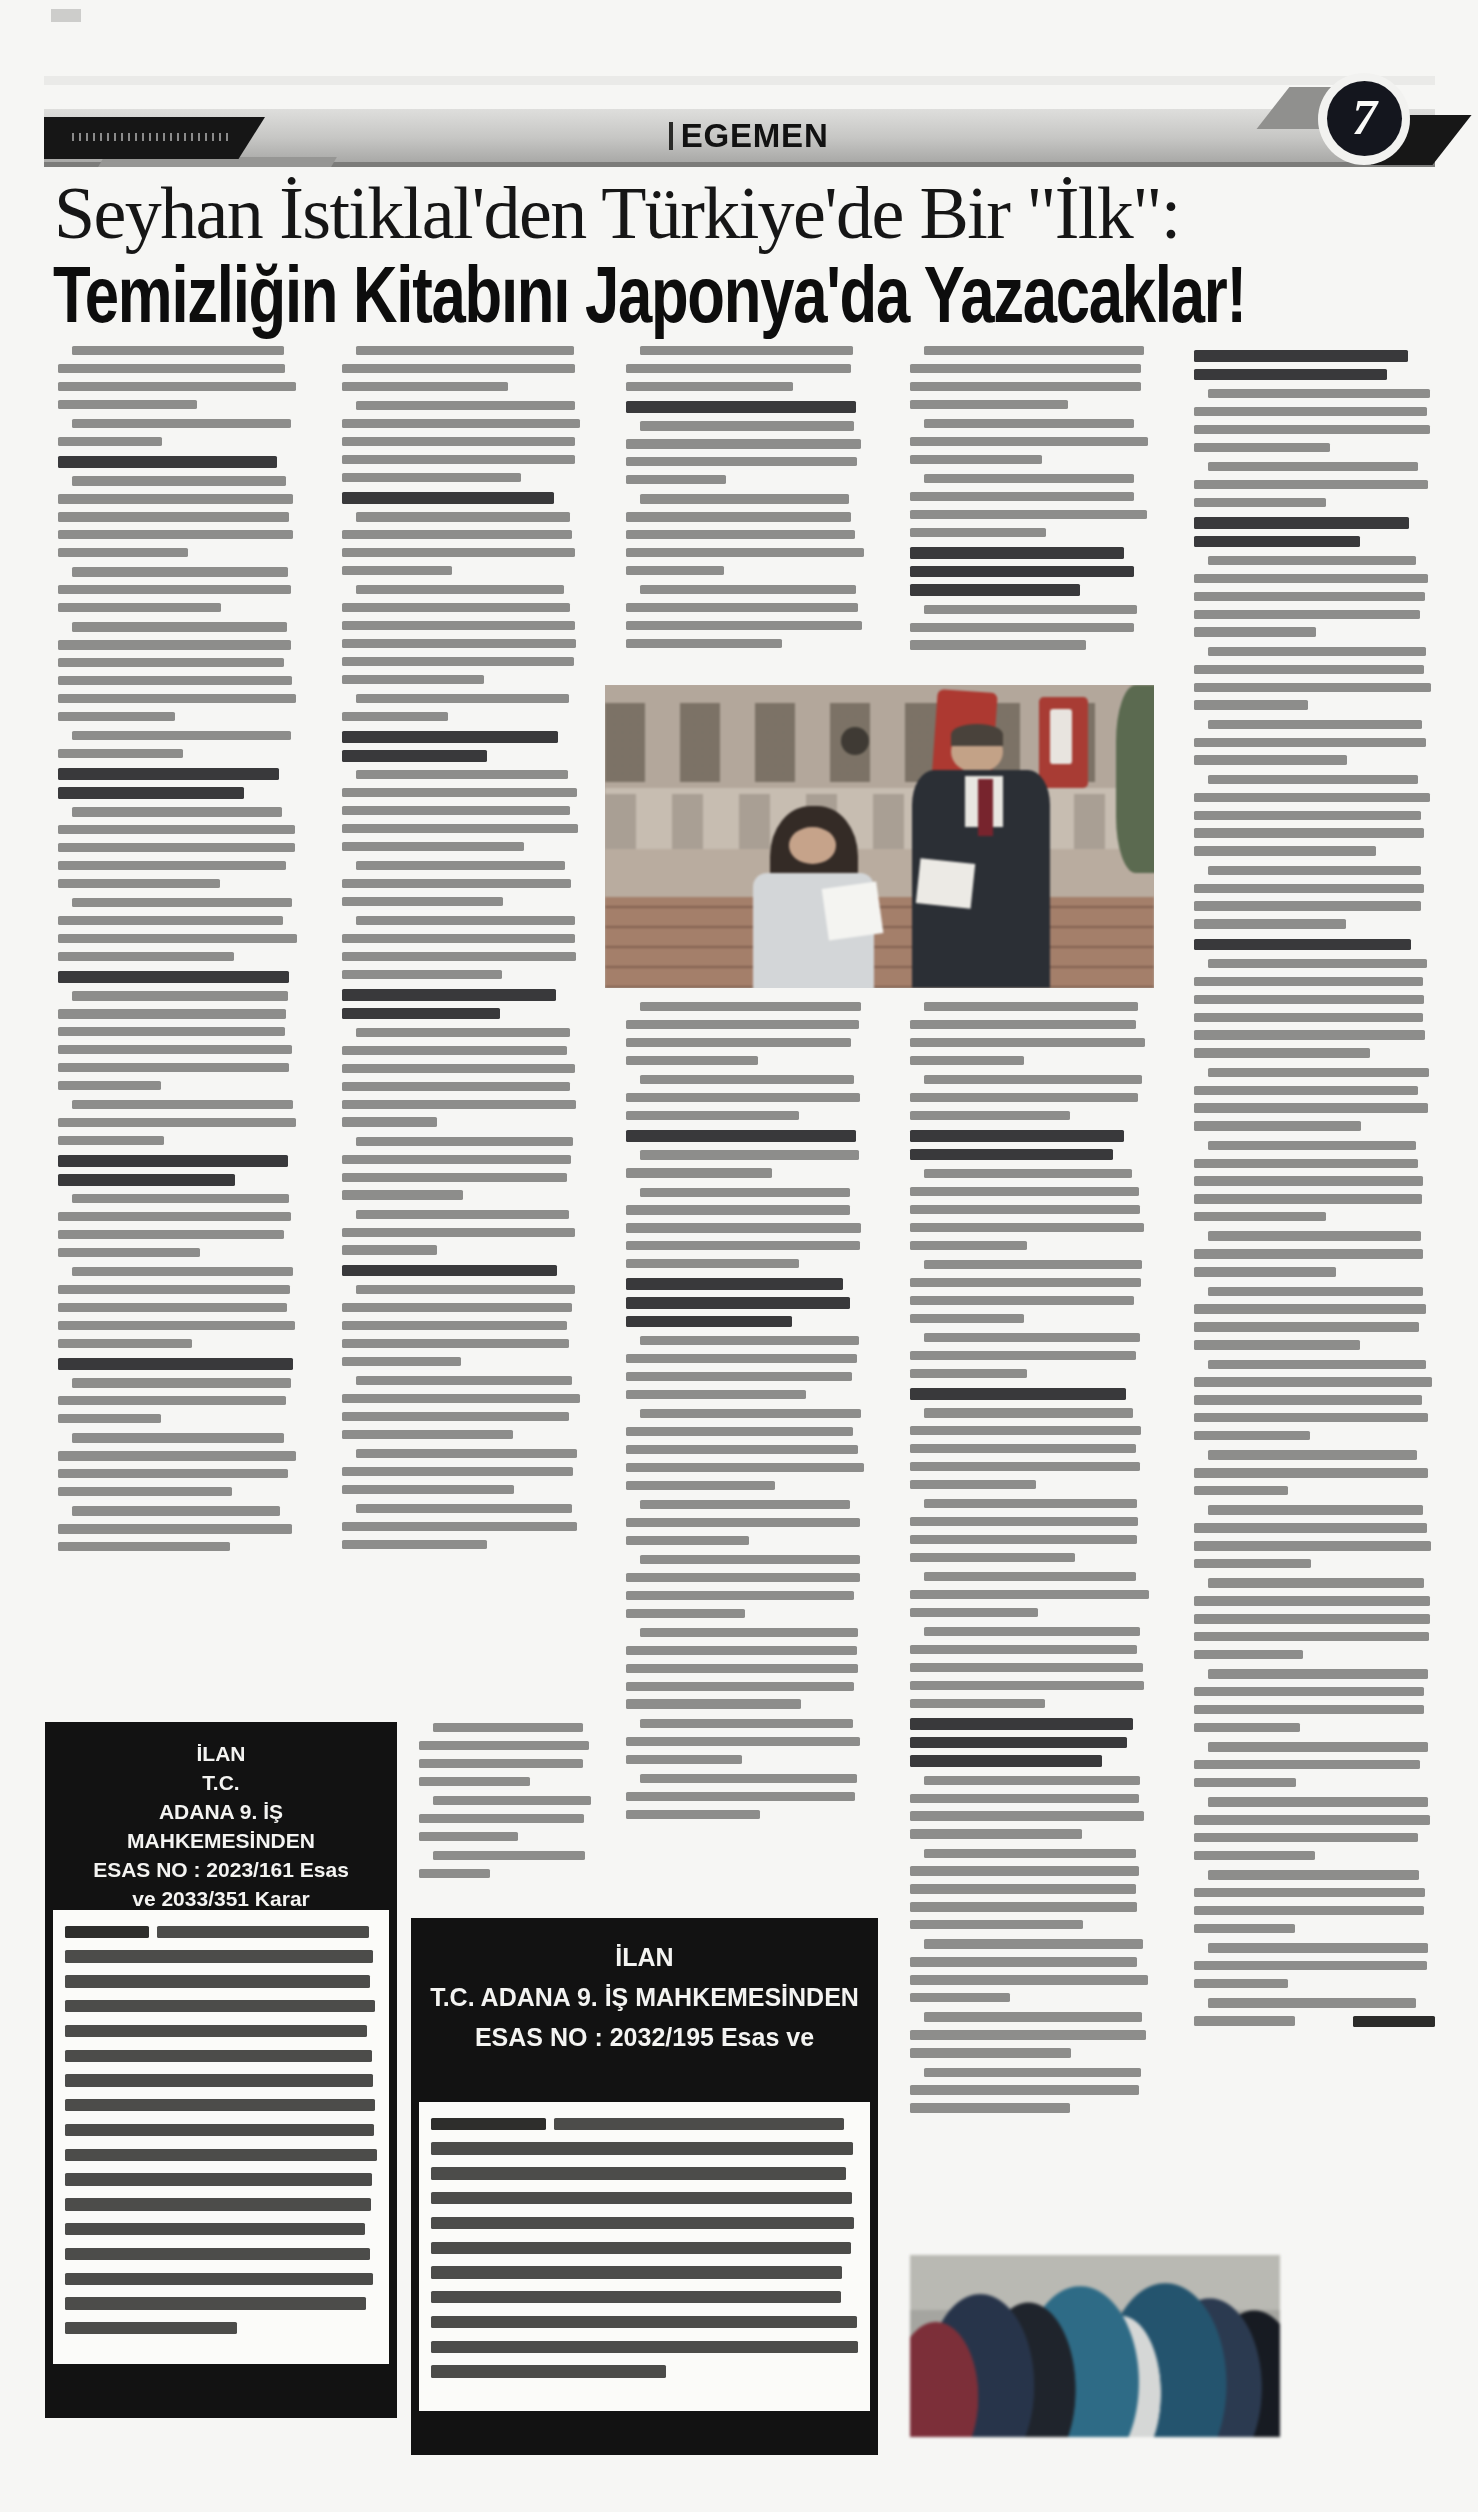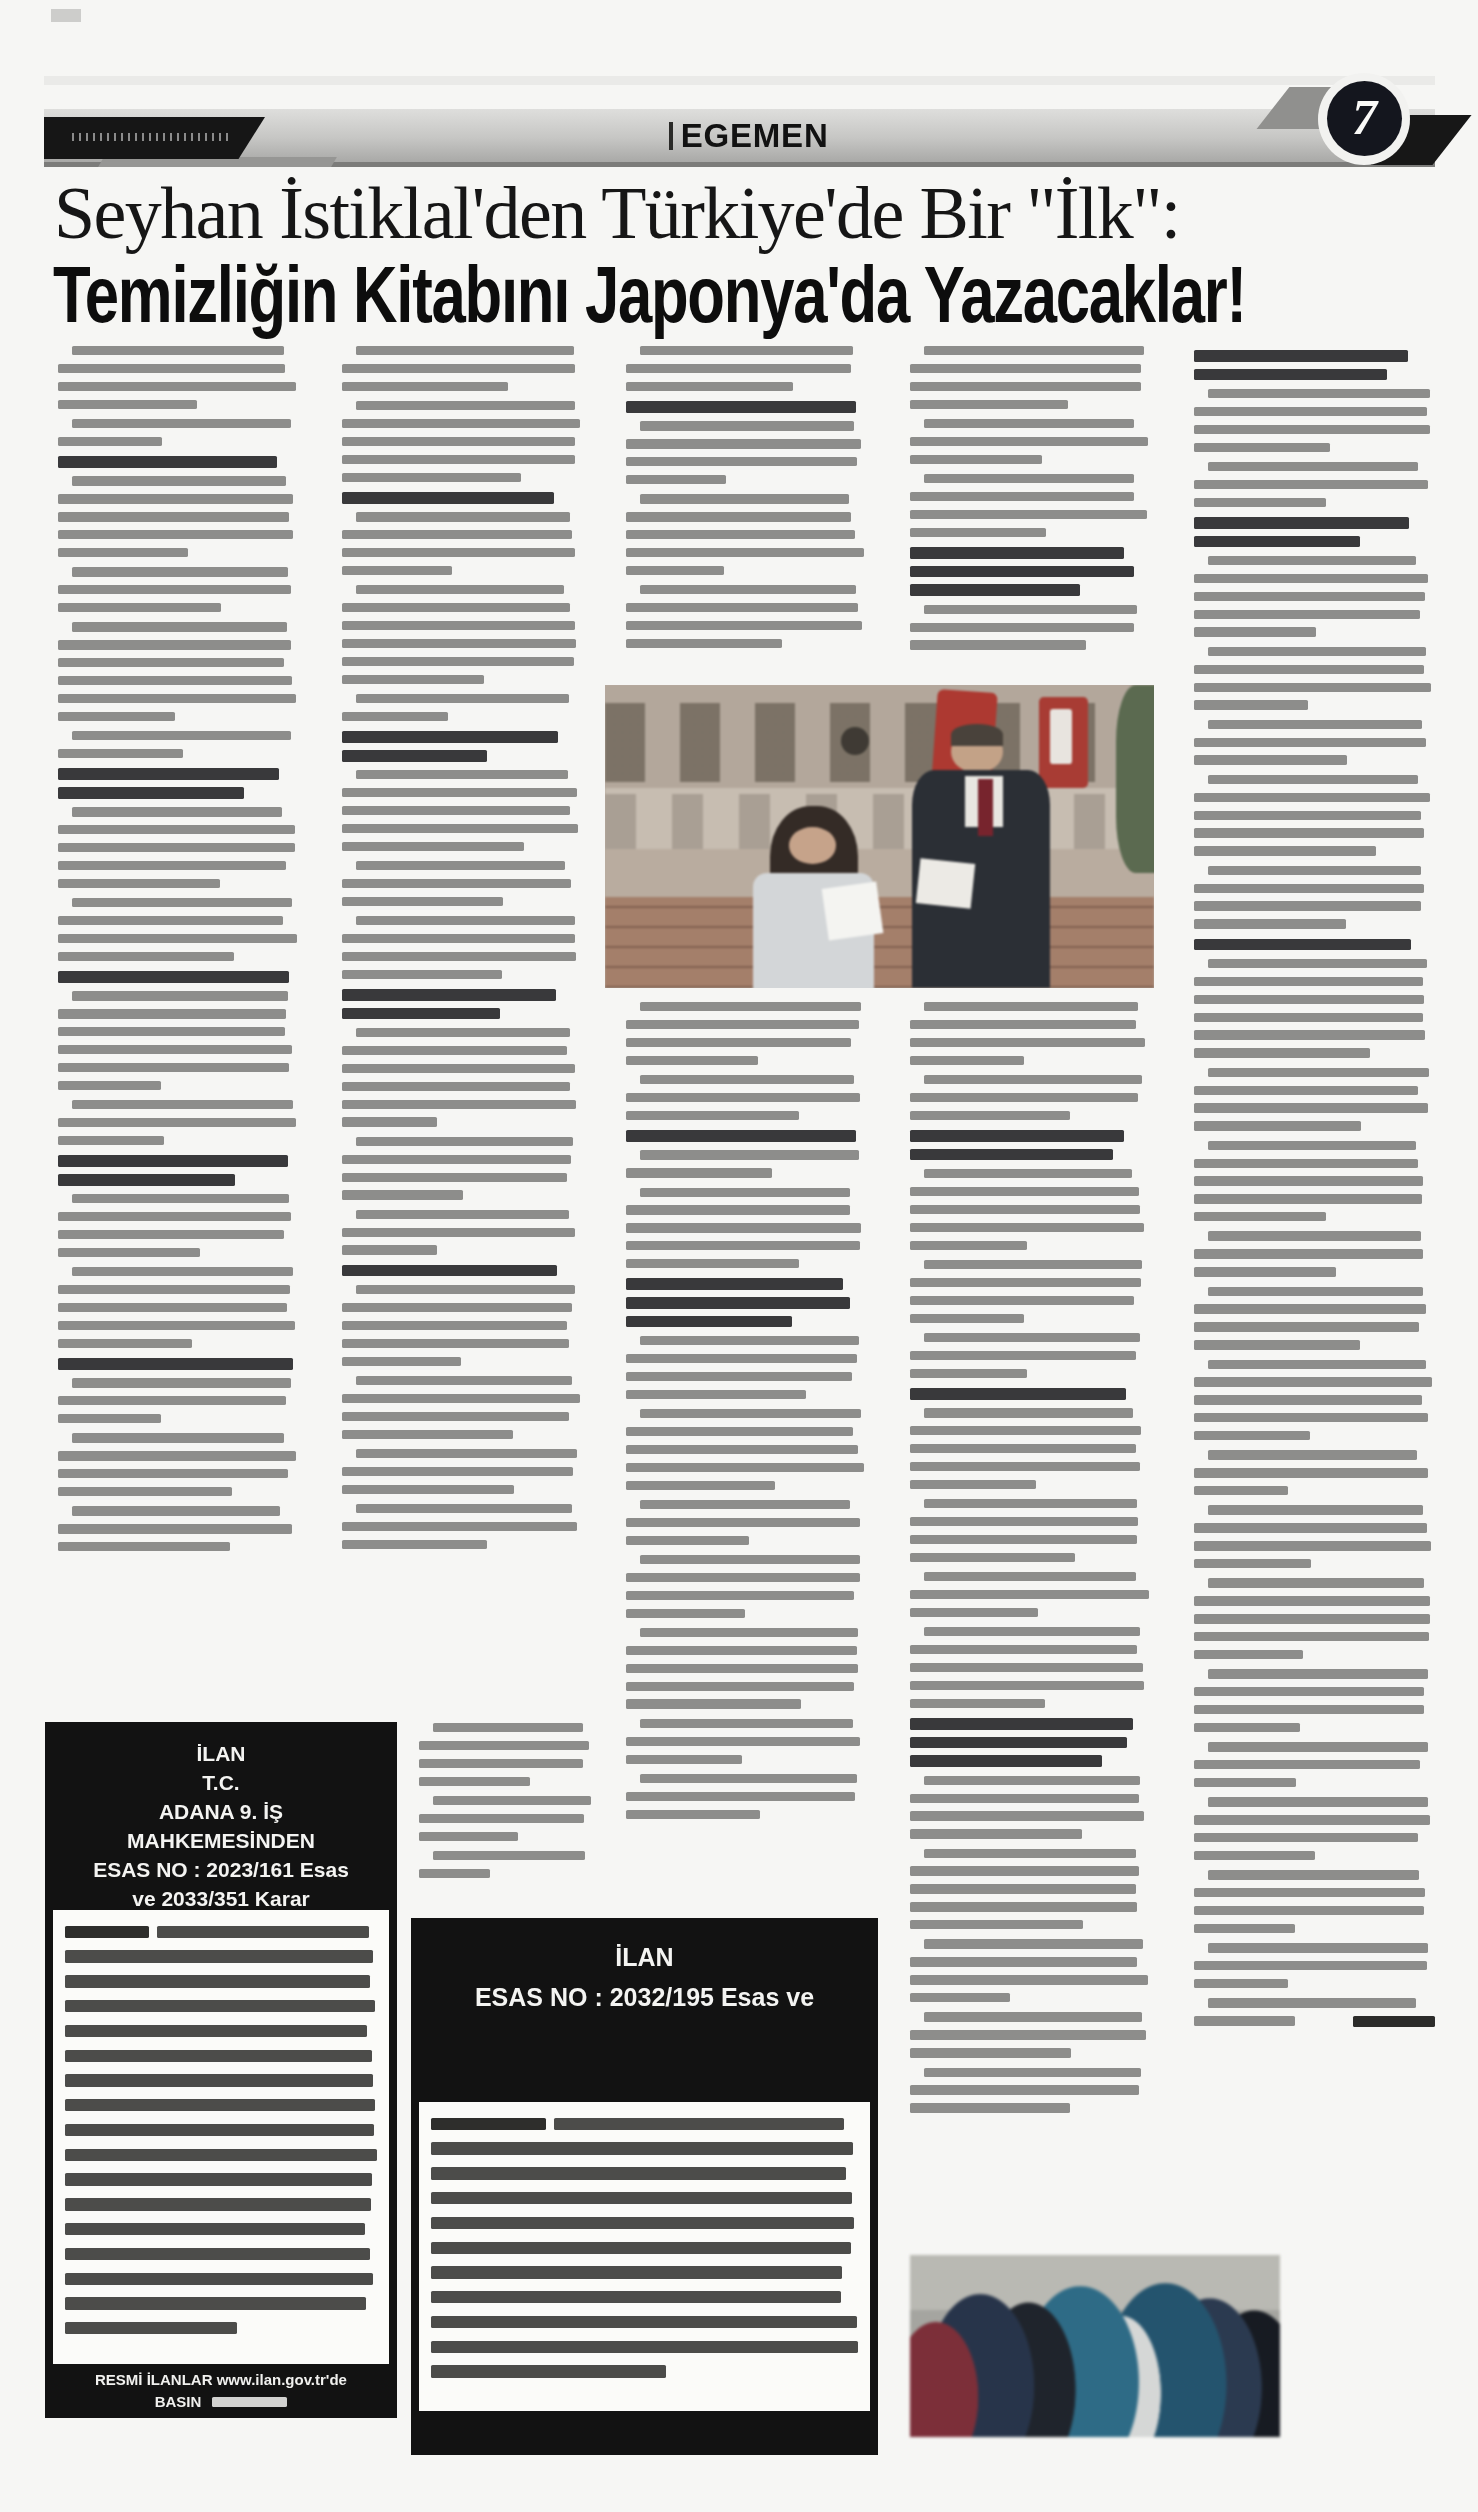--- a/index.html
+++ b/index.html
@@ -802,34 +802,26 @@
         <div class="nl">
           <div class="seg" style="width: 98.7%;"></div>
         </div>
         <div class="nl">
           <div class="seg" style="width: 96.4%;"></div>
         </div>
         <div class="nl">
           <div class="seg" style="width: 55%;"></div>
         </div>
       </div>
-    <div class="nfoot" style="bottom:4.7px;height:45px;">
-        <div class="fl">
-          <span>RESMİ İLANLAR www.ilan.gov.tr'de</span>
-        </div>
-        <div class="fl">
-          <span>BASIN</span>
-          <span class="bar"></span>
-        </div>
-      </div>
   </div>
 
   <div class="notice" style="left:411px;top:1918px;width:467px;height:537px;">
     <div class="ntitle n2t">
         <div class="tl">İLAN</div>
+        <div class="tl">T.C. ADANA 9. İŞ MAHKEMESİNDEN</div>
         <div class="tl">ESAS NO : 2032/195 Esas ve</div>
       </div>
     <div class="nbody" style="left:7.8px;right:7.8px;top:184px;bottom:44px;">
         <div class="nl">
           <div class="seg lead" style="width: 27%;"></div>
           <div class="seg" style="width: 68%;"></div>
         </div>
         <div class="nl">
           <div class="seg" style="width: 98.9%;"></div>
         </div>

